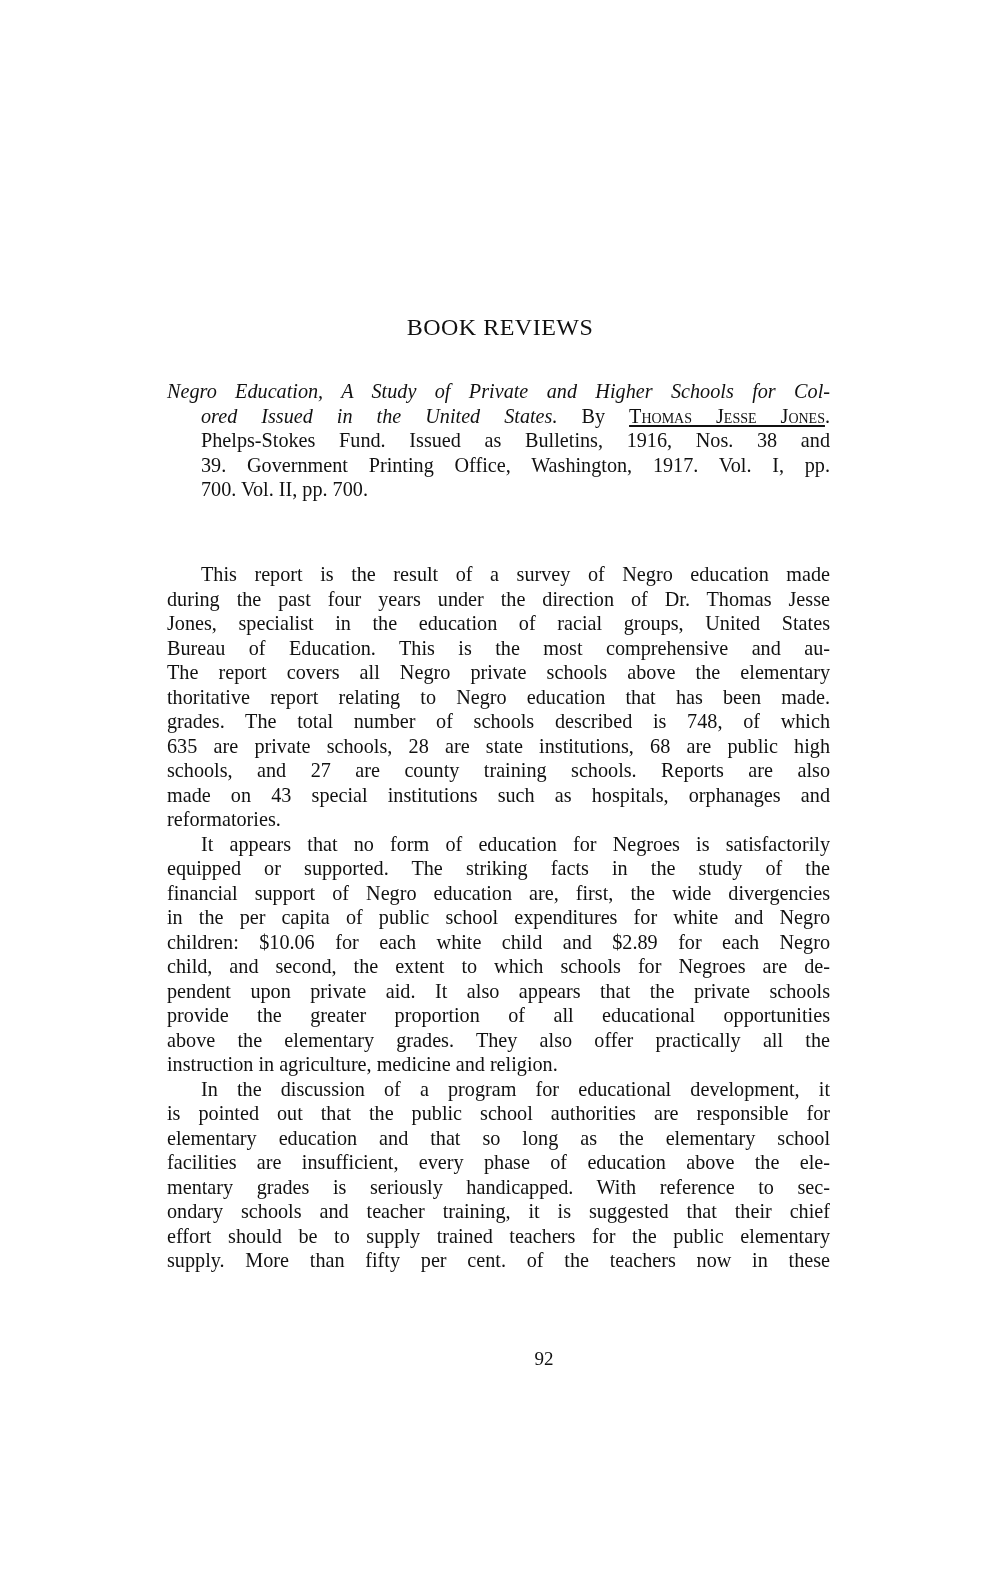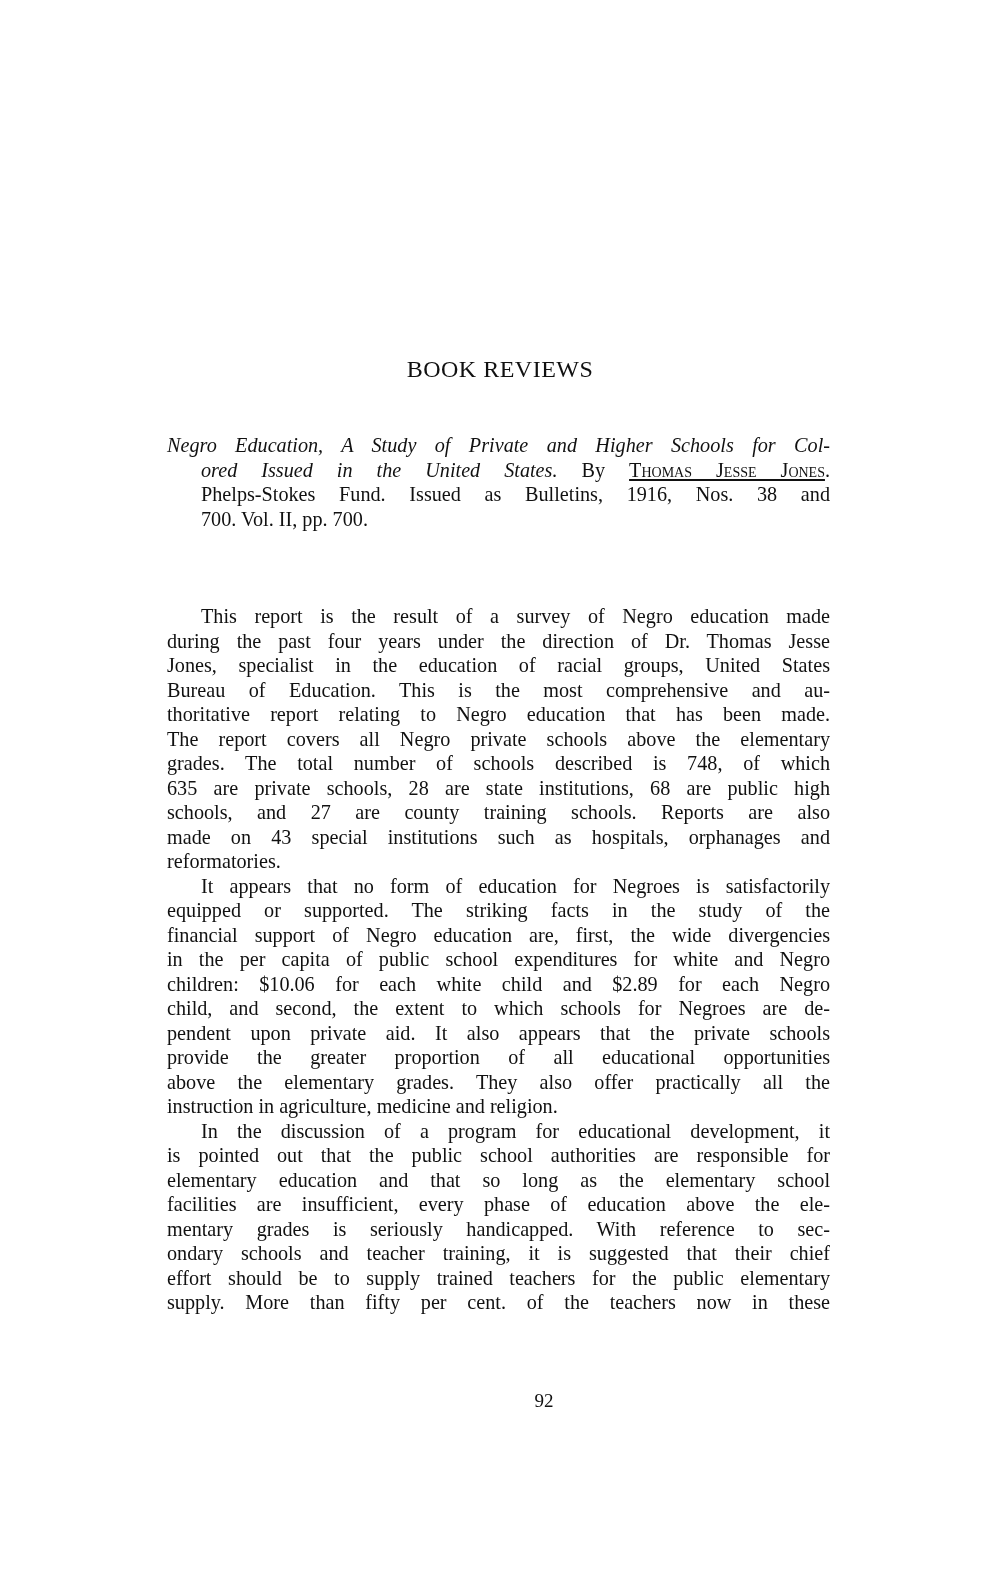--- a/index.html
+++ b/index.html
@@ -14,21 +14,20 @@
     overflow: hidden;
     font-family: "Liberation Serif", "DejaVu Serif", serif;
     color: #111111;
   }
   .page {
     position: absolute;
     left: 0;
     top: 0;
     width: 1000px;
     height: 1370px;
-    margin-top: 42px;
   }
   .heading {
     position: absolute;
     top: 312px;
     left: 0;
     width: 1000px;
     text-align: center;
     font-size: 24px;
     letter-spacing: 0.5px;
     line-height: 30px;
@@ -44,21 +43,21 @@
     display: block;
     white-space: nowrap;
     text-align: justify;
     text-align-last: justify;
     height: 24.5px;
   }
   .line.last {
     text-align-last: left;
   }
   .citation {
-    top: 391px;
+    top: 379px;
   }
   .citation .line.indent {
     padding-left: 34px;
   }
   .body-text {
     top: 562px;
   }
   .body-text .line.para-start {
     padding-left: 34px;
   }
@@ -79,31 +78,32 @@
 <body>
 
 <div class="page">
 
   <div class="heading">BOOK REVIEWS</div>
 
   <div class="text-block citation" id="citation-block">
       <span class="line"><span class="italic">Negro Education, A Study of Private and Higher Schools for Col-</span></span>
       <span class="line indent"><span class="italic">ored Issued in the United States.</span><span>  By </span><span class="smallcaps">Thomas Jesse Jones</span><span>.</span></span>
       <span class="line indent"><span>Phelps-Stokes Fund.  Issued as Bulletins, 1916, Nos. 38 and</span></span>
+      <span class="line indent"><span>39.  Government Printing Office, Washington, 1917.  Vol. I, pp.</span></span>
       <span class="line indent last"><span>700.  Vol. II, pp. 700.</span></span>
     </div>
 
   <div class="text-block body-text" id="body-block">
       <div>
         <span class="line para-start">This report is the result of a survey of Negro education made</span>
         <span class="line">during the past four years under the direction of Dr. Thomas Jesse</span>
         <span class="line">Jones, specialist in the education of racial groups, United States</span>
         <span class="line">Bureau of Education.  This is the most comprehensive and au-</span>
+        <span class="line">The report covers all Negro private schools above the elementary</span>
         <span class="line">thoritative report relating to Negro education that has been made.</span>
-        <span class="line">The report covers all Negro private schools above the elementary</span>
         <span class="line">grades.  The total number of schools described is 748, of which</span>
         <span class="line">635 are private schools, 28 are state institutions, 68 are public high</span>
         <span class="line">schools, and 27 are county training schools.  Reports are also</span>
         <span class="line">made on 43 special institutions such as hospitals, orphanages and</span>
         <span class="line last">reformatories.</span>
       </div>
       <div>
         <span class="line para-start">It appears that no form of education for Negroes is satisfactorily</span>
         <span class="line">equipped or supported.  The striking facts in the study of the</span>
         <span class="line">financial support of Negro education are, first, the wide divergencies</span>

